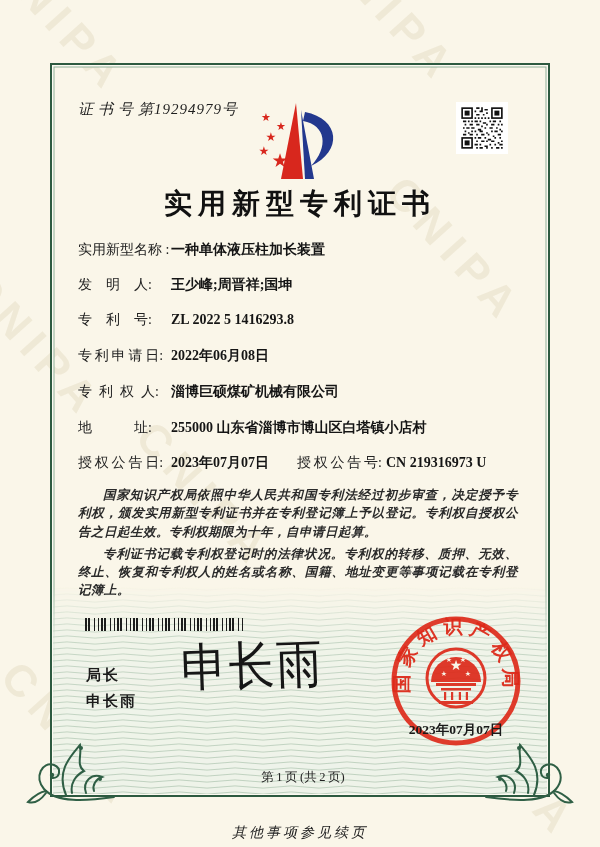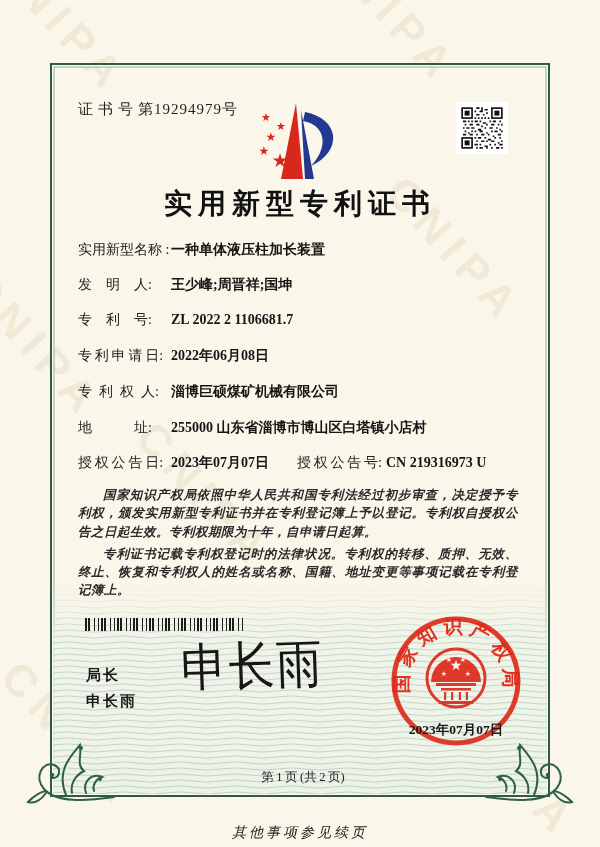--- a/index.html
+++ b/index.html
@@ -15,21 +15,21 @@
     font-size:44px; font-weight:bold; letter-spacing:9px;
     color:rgba(186,166,118,0.16); transform:rotate(48deg); white-space:nowrap;
   }
   
   .frame {
     position:absolute; z-index:2; left:50px; top:63px; width:500px; height:734px;
     border:2.5px solid #2d5a40;
     box-shadow: inset 0 0 0 1.5px #fcfaf1, inset 0 0 0 2.5px #8fb099;
   }
   .waves { position:absolute; z-index:2; left:53px; top:586px; }
-  .cert-no { position:absolute; z-index:3; left:78px; top:100px; font-size:15px; letter-spacing:1px; }
+  .cert-no { position:absolute; z-index:3; left:78px; top:100px; font-size:15px; letter-spacing:1px;font-style:italic; }
   .logo { position:absolute; z-index:3; left:254px; top:99px; }
   .qr-box { position:absolute; z-index:3; left:456px; top:102px; width:52px; height:52px; background:#fff; }
   .qr-box svg { position:absolute; left:2px; top:2px; }
   .title {
     position:absolute; z-index:3; left:50px; top:185px; width:500px;
     text-align:center; font-size:28px; font-weight:bold; letter-spacing:6px; color:#111;
   }
   .fields { position:absolute; z-index:3; left:78px; top:240px; width:445px; }
   .field-row { position:absolute; left:0; white-space:nowrap; }
   .field-label { display:inline-block; width:89px; font-size:14px; font-weight:500; color:#222; }
@@ -161,21 +161,21 @@
     <div class="field-row" style="top:0px">
       <span class="field-label">实用新型名称 :</span>
       <span class="field-value">一种单体液压柱加长装置</span>
     </div>
     <div class="field-row" style="top:35px">
       <span class="field-label">发 明 人:</span>
       <span class="field-value">王少峰;周晋祥;国坤</span>
     </div>
     <div class="field-row" style="top:70px">
       <span class="field-label">专 利 号:</span>
-      <span class="field-value">ZL 2022 2 1106681.7</span>
+      <span class="field-value">ZL 2022 5 1416293.8</span>
     </div>
     <div class="field-row" style="top:106px">
       <span class="field-label">专 利 申 请 日:</span>
       <span class="field-value">2022年06月08日</span>
     </div>
     <div class="field-row" style="top:142px">
       <span class="field-label">专 利 权 人:</span>
       <span class="field-value">淄博巨硕煤矿机械有限公司</span>
     </div>
     <div class="field-row" style="top:178px">

